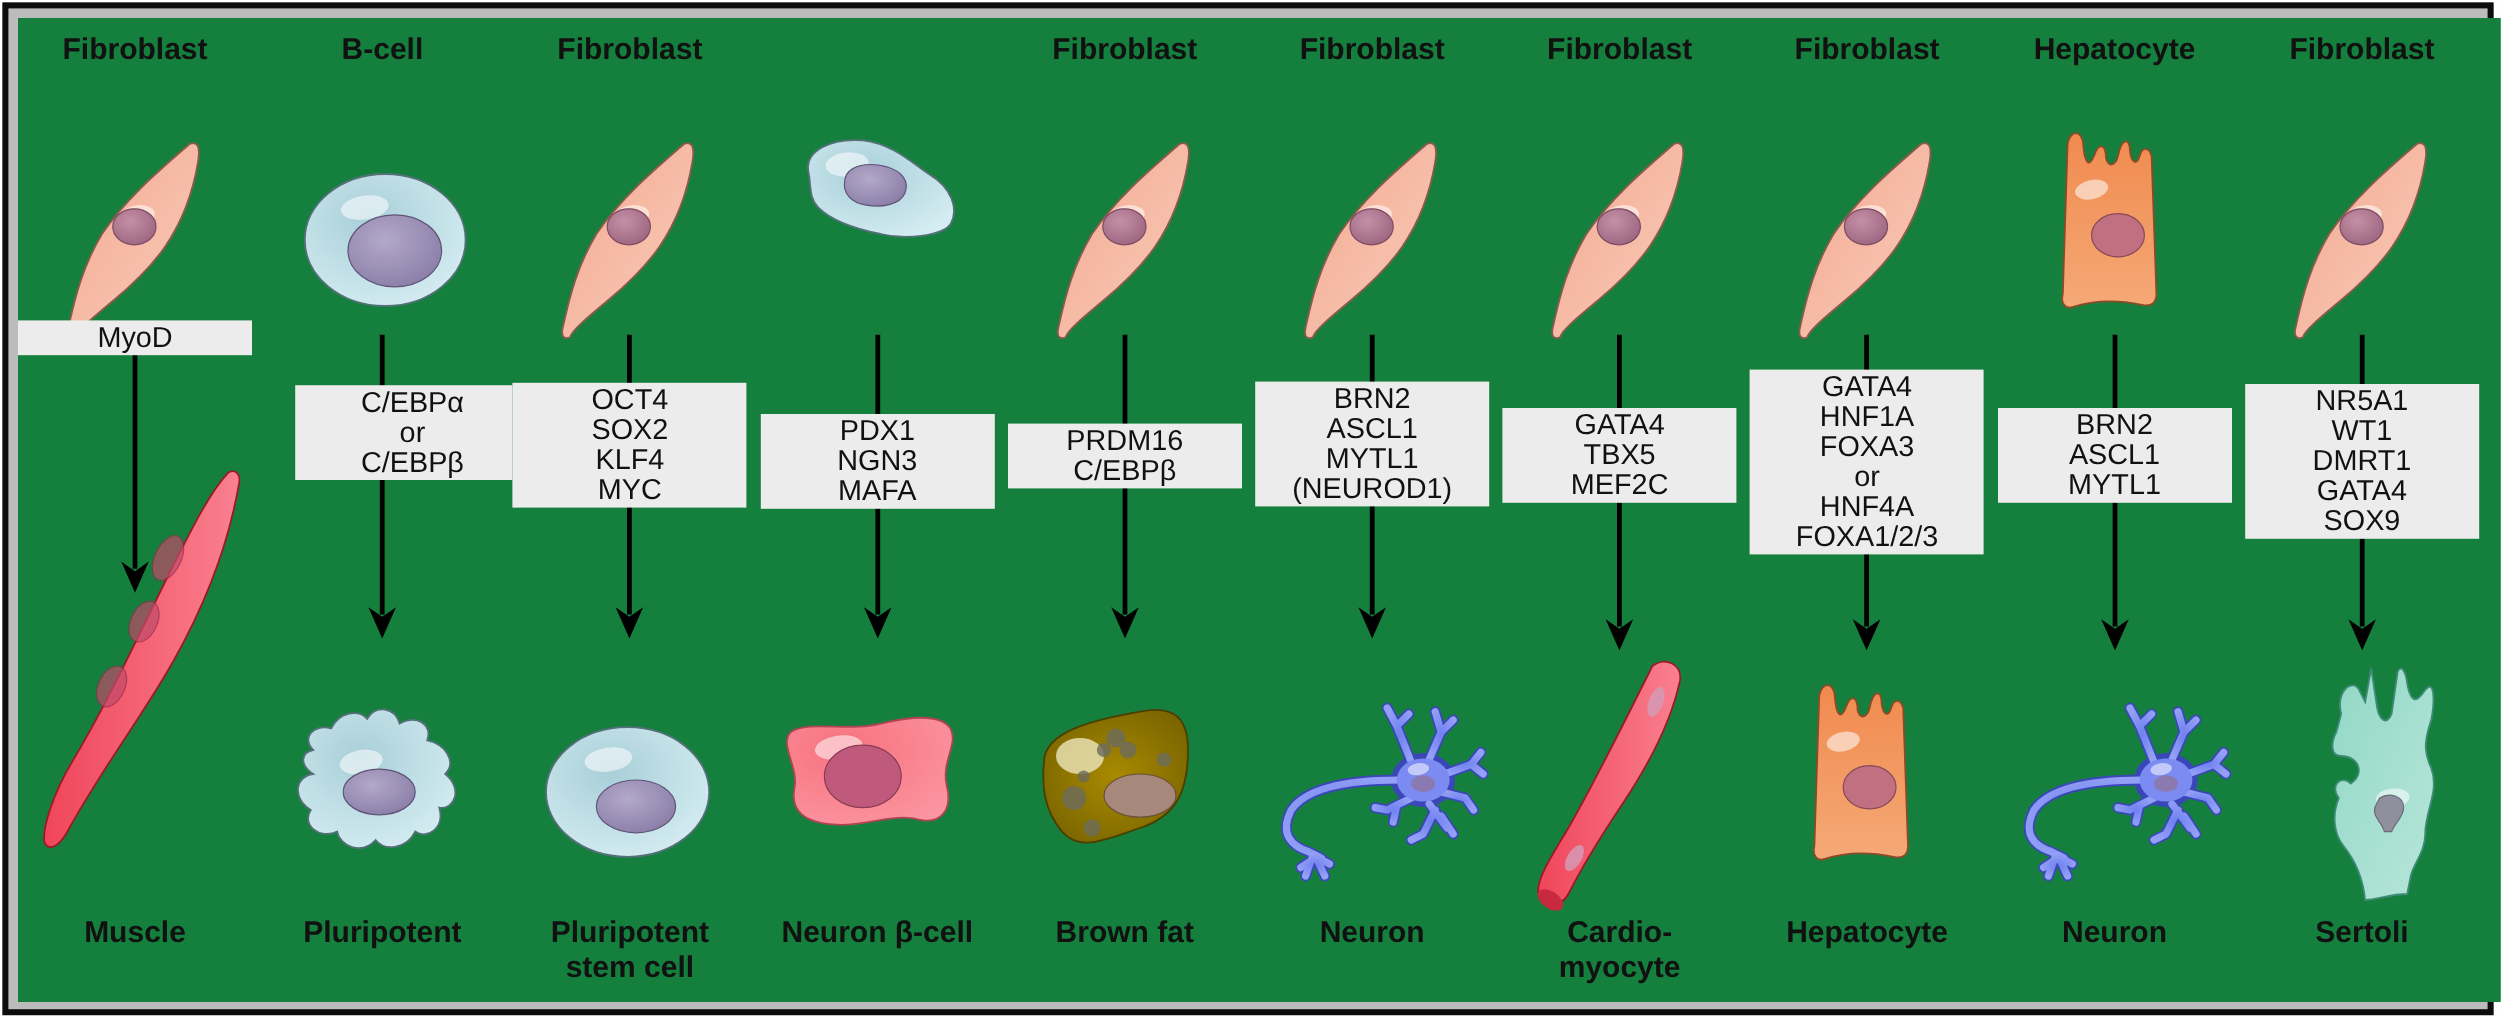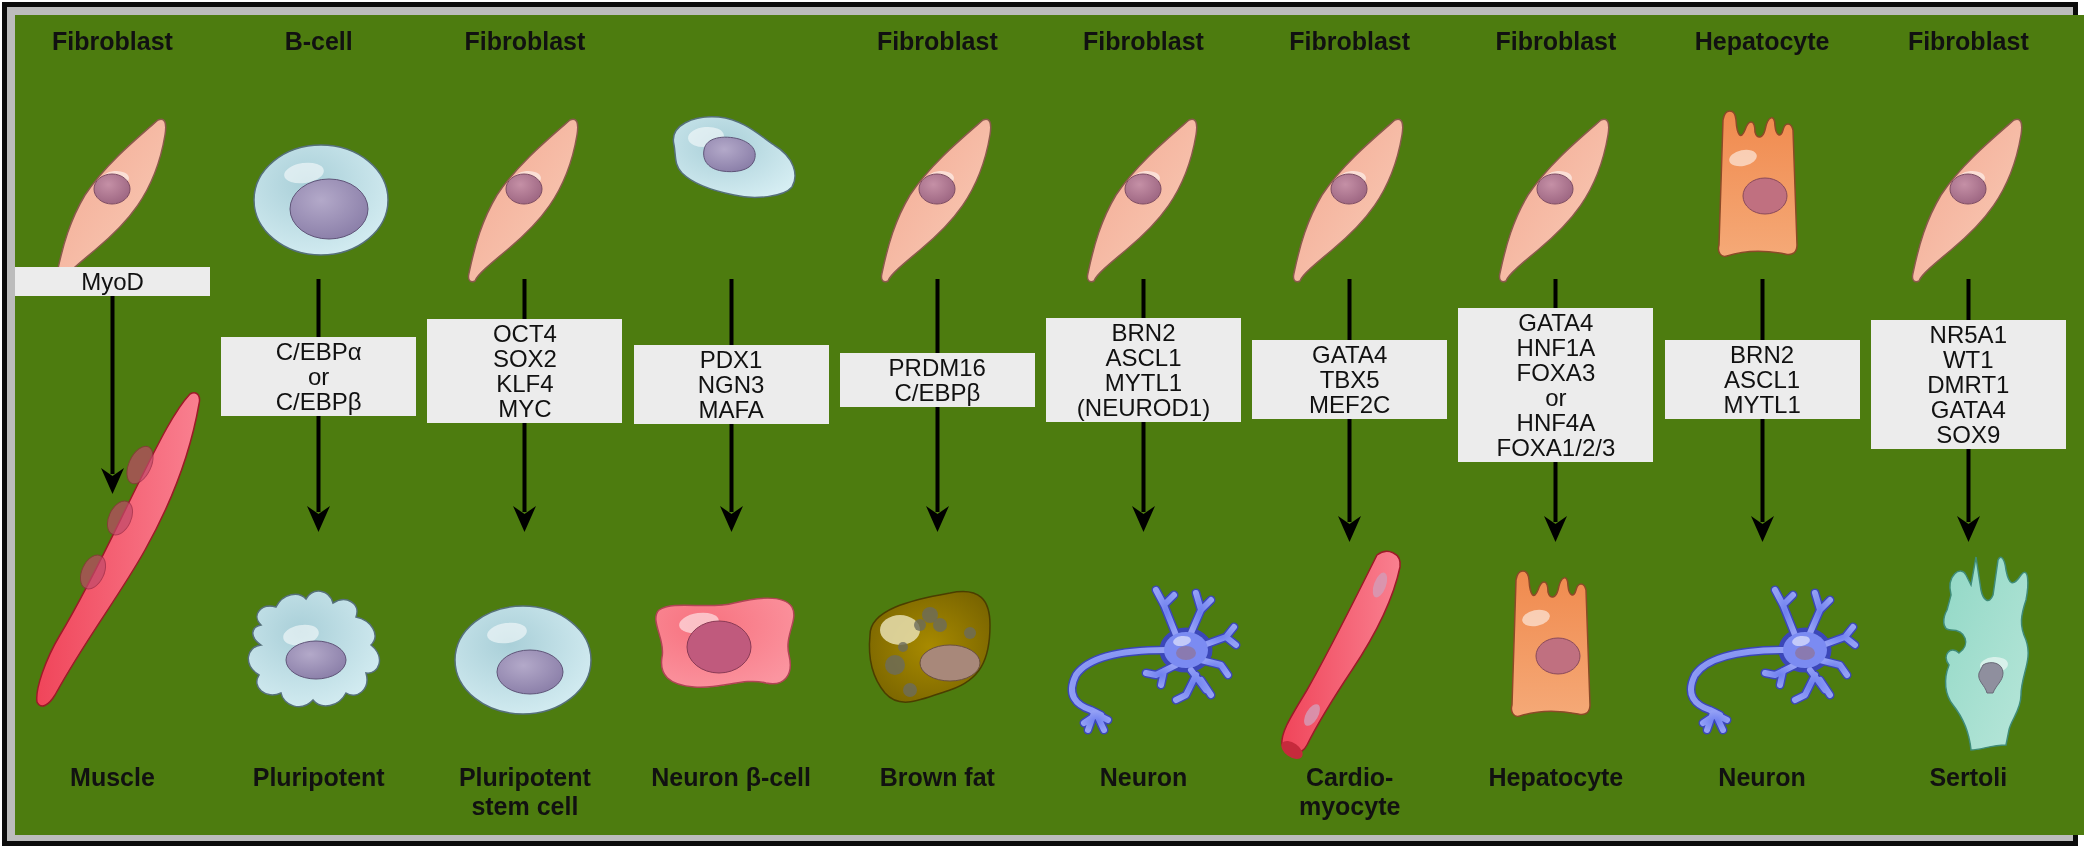--- a/index.html
+++ b/index.html
@@ -3,21 +3,21 @@
 <meta charset="utf-8">
 <style>
   html, body { margin: 0; padding: 0; background: #ffffff; }
   body { width: 2084px; height: 850px; position: relative; overflow: hidden; font-family: "Liberation Sans", sans-serif; }
   .frame {
     position: absolute; left: 2px; top: 2px; width: 2066px; height: 834px;
     border: 5px solid #0c0c0c; background: #bcbcbc;
   }
   .panel {
     position: absolute; top: 8px; width: 230px; height: 820px;
-    background: #4d7c0f;
+    background: #15803d;
   }
   .source-label, .target-label {
     position: absolute; left: 0; width: 195px; text-align: center;
     font-weight: bold; font-size: 25px; line-height: 29px; color: #111;
     white-space: pre-line;
   }
   .source-label { top: 12px; }
   .target-label { top: 748px; }
   .cell-svg { position: absolute; left: 0; width: 195px; }
   .source-cell { top: 90px; height: 180px; }
@@ -189,21 +189,21 @@
     <g transform="translate(0,0)">
     <ellipse cx="100" cy="95" rx="67" ry="55" fill="url(#gBlue)" stroke="#56707a" stroke-width="1.5"></ellipse>
     <ellipse cx="83" cy="68" rx="20" ry="10" transform="rotate(-8 83 68)" fill="#ffffff" opacity="0.55"></ellipse>
     <ellipse cx="108" cy="104" rx="39" ry="30" fill="url(#gNucV)" stroke="#5f5478" stroke-width="1"></ellipse>
     </g>
       </svg>
     <svg class="arrow-svg" viewBox="0 0 195 820">
         <line x1="97.5" y1="264" x2="97.5" y2="497" stroke="#000000" stroke-width="4"></line>
         <path d="M86 491 L97.5 499 L109 491 L97.5 517 Z" fill="#000000"></path>
       </svg>
-    <div class="factors" style="top: 322px;">C/EBPα
+    <div class="factors" style="top: 306px; margin-left: 25px;">C/EBPα
 or
 C/EBPβ</div>
     <svg class="cell-svg target-cell" viewBox="0 0 195 220">
 <defs>
   <linearGradient id="gFib" x1="0" y1="0" x2="1" y2="1">
     <stop offset="0" stop-color="#f3a891"></stop>
             <stop offset="1" stop-color="#f9cdb9"></stop>
           </linearGradient>
   <radialGradient id="gNucP" cx="0.4" cy="0.35" r="0.7">
     <stop offset="0" stop-color="#c590a6"></stop>

